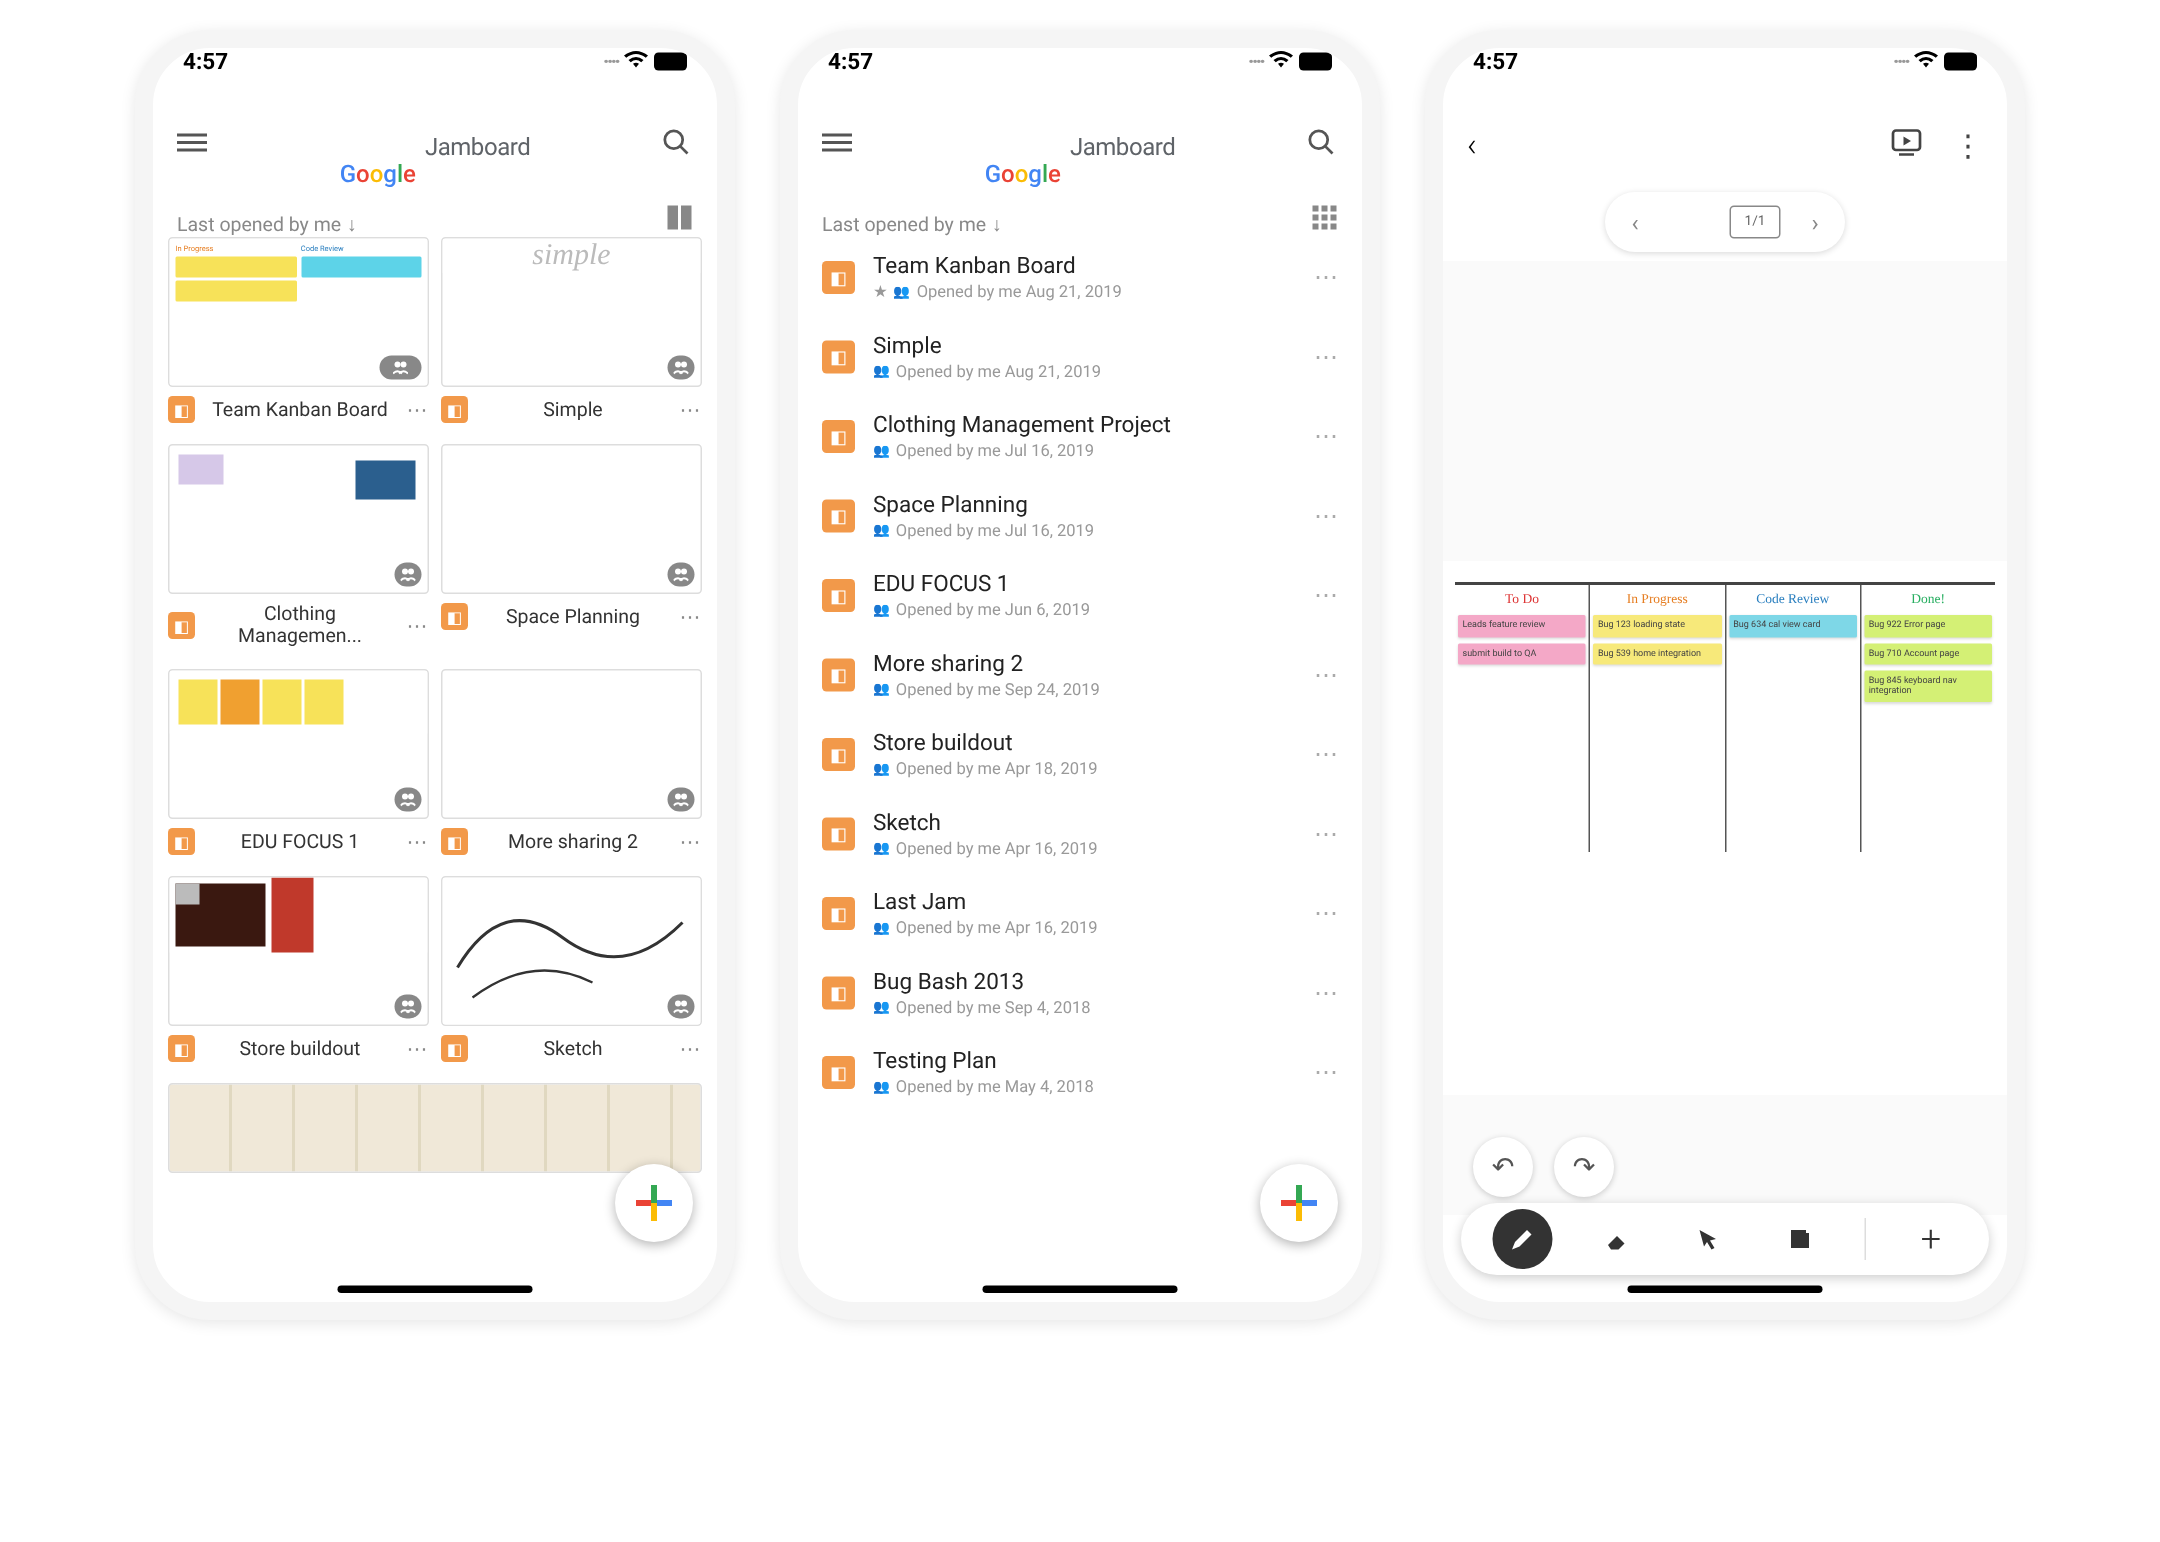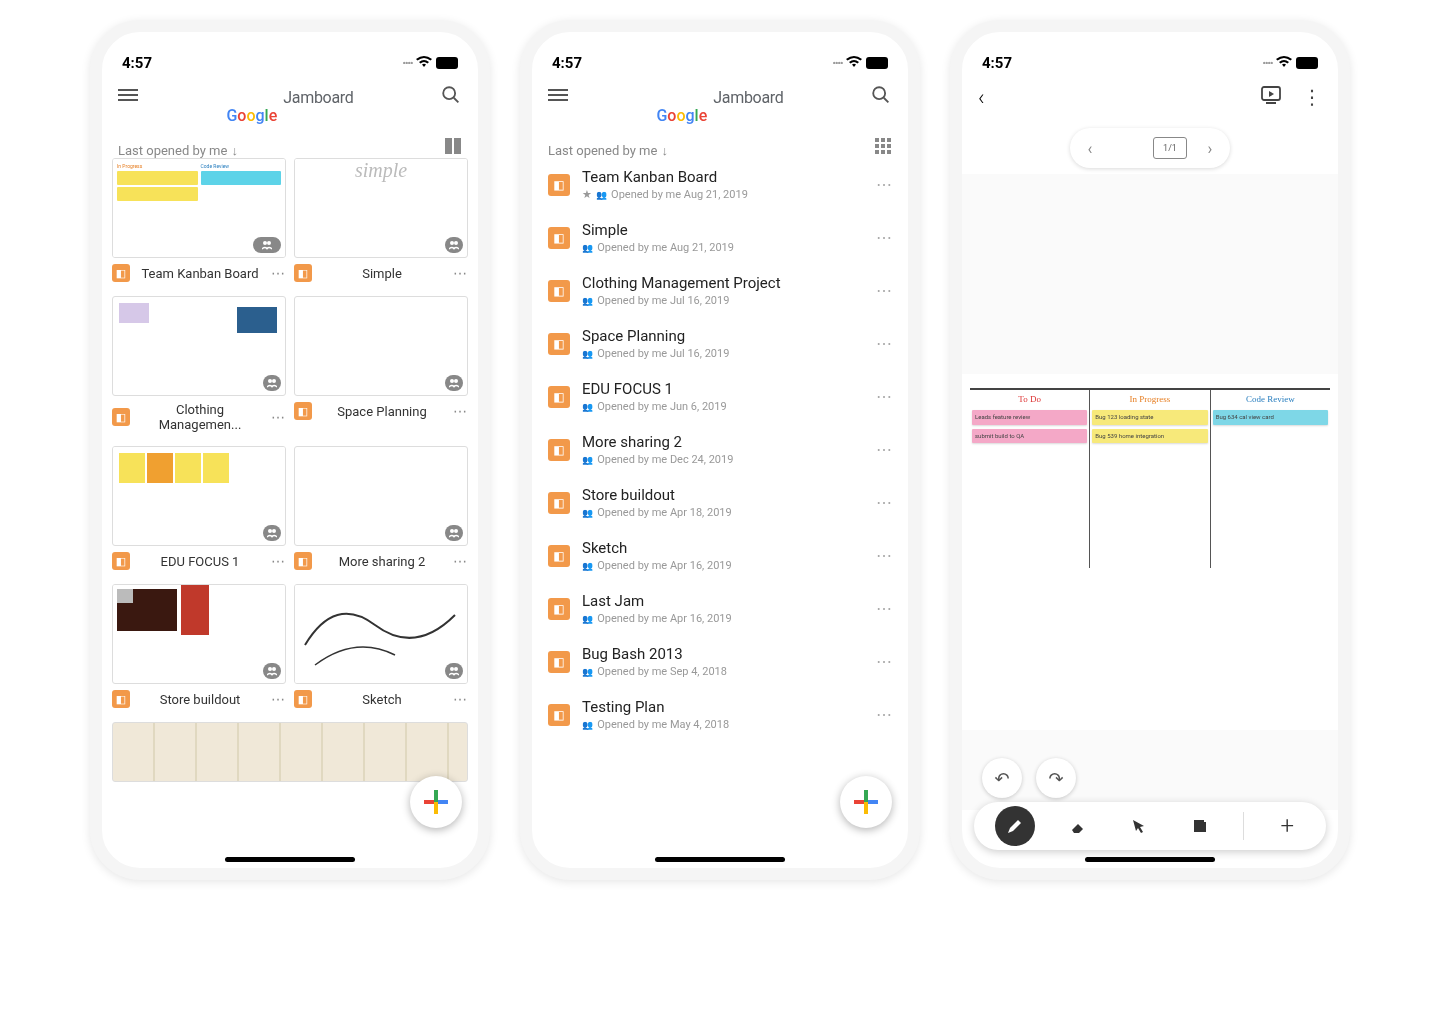--- a/index.html
+++ b/index.html
@@ -1,18 +1,18 @@
 <!DOCTYPE html>
 <html><head>
 <meta charset="utf-8">
 <style>
 * { margin: 0; padding: 0; box-sizing: border-box; font-family: -apple-system, BlinkMacSystemFont, "Segoe UI", Roboto, sans-serif; }
 body { background: #fff; padding: 20px; display: flex; gap: 30px; justify-content: center; }
 .phone { width: 400px; height: 860px; border: 12px solid #f5f5f5; border-radius: 50px; position: relative; overflow: hidden; background: #fff; box-shadow: 0 2px 10px rgba(0,0,0,0.1); }
-.status-bar { height: 40px; display: flex; justify-content: space-between; align-items: flex-end; padding: 0 20px; font-weight: 700; font-size: 15px; }
+.status-bar { height: 40px; display: flex; justify-content: space-between; align-items: flex-start; padding: 0 20px; font-weight: 700; font-size: 15px; }
 .status-right { display:flex; align-items:center; gap:4px; }
 .status-dots { color:#999; letter-spacing:-2px; }
 .battery-rect { width:22px; height:12px; background:#000; border-radius:3px; }
 .header { height: 50px; display: flex; align-items: center; justify-content: space-between; padding: 0 16px; }
 .hamburger { width: 22px; height: 22px; cursor: pointer; }
 .hamburger-line { width:20px; height:2px; background:#555; margin:3px 0; }
 .app-title { font-size: 16px; display: flex; align-items: center; gap: 2px; }
 .g-logo { font-weight:500;margin-top:36px; }
 .g-blue{color:#4285F4;} .g-red{color:#EA4335;} .g-yellow{color:#FBBC05;} .g-green{color:#34A853;}
 .jamboard-text{color:#5f6368; font-weight:400; margin-left:4px; letter-spacing:-0.3px;}
@@ -409,21 +409,21 @@
             </div>
           </div>
           <div class="list-more">⋯</div>
         </div>
         <div class="list-item">
           <div class="list-icon">◧</div>
           <div class="list-text">
             <div class="list-title">More sharing 2</div>
             <div class="list-sub">
               <span style="font-size:9px;">👥</span> 
-              <span>Opened by me Dec 24, 2019</span>
+              <span>Opened by me Sep 24, 2019</span>
             </div>
           </div>
           <div class="list-more">⋯</div>
         </div>
         <div class="list-item">
           <div class="list-icon">◧</div>
           <div class="list-text">
             <div class="list-title">Store buildout</div>
             <div class="list-sub">
               <span style="font-size:9px;">👥</span> 
@@ -530,20 +530,26 @@
           </div>
           <div class="col">
             <div class="col-h orange">In Progress</div>
             <div class="note yellow">Bug 123 loading state</div>
             <div class="note yellow">Bug 539 home integration</div>
           </div>
           <div class="col">
             <div class="col-h blue">Code Review</div>
             <div class="note cyan">Bug 634 cal view card</div>
           </div>
+          <div class="col">
+            <div class="col-h green">Done!</div>
+            <div class="note green">Bug 922 Error page</div>
+            <div class="note green">Bug 710 Account page</div>
+            <div class="note green">Bug 845 keyboard nav integration</div>
+          </div>
         </div>
     </div>
   </div>
   <div class="undo-redo">
     <div class="ur-btn">↶</div>
     <div class="ur-btn">↷</div>
   </div>
   <div class="toolbar">
     <div class="tool active">
       <svg width="18" height="18" viewBox="0 0 18 18">

